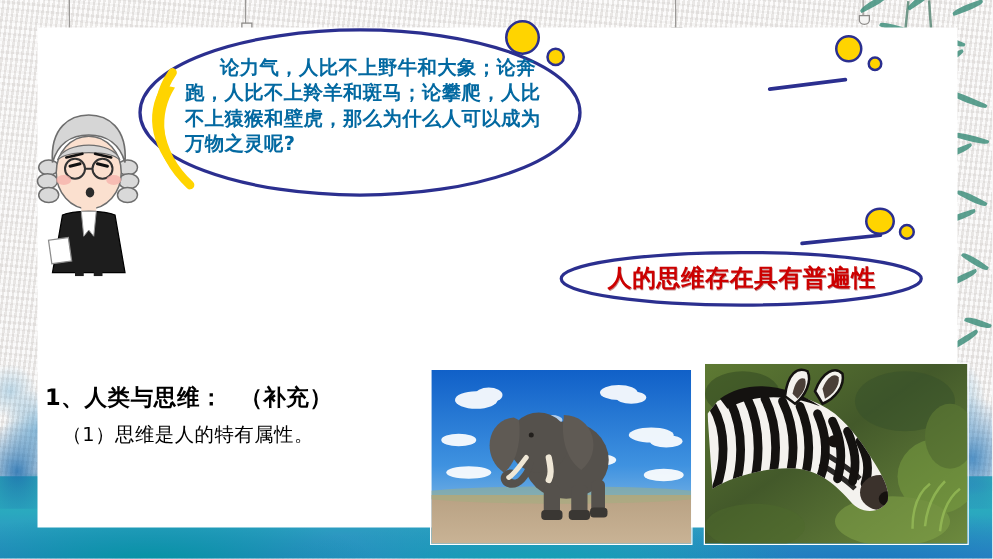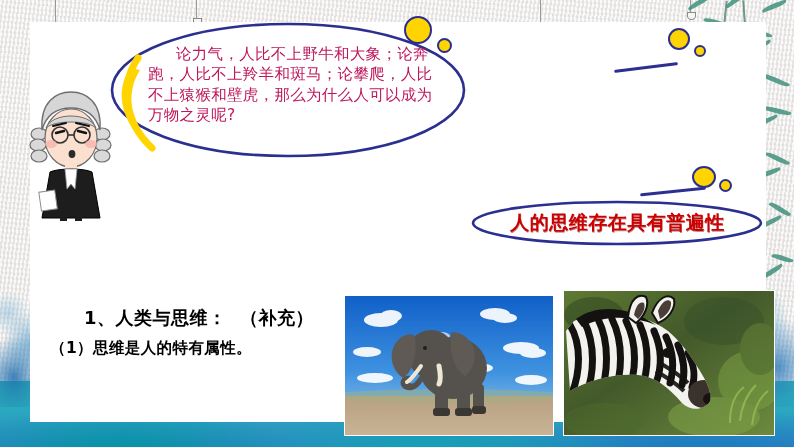--- a/index.html
+++ b/index.html
@@ -71,21 +71,21 @@
     background:#ffffff;
   }
 
   
   .judge{position:absolute;left:22px;top:86px;width:98px;height:135px;}
 
   
   .bubble{position:absolute;}
   .bubble svg{position:absolute;left:0;top:0;overflow:visible;}
   .bubble .txt{
-    position:absolute;color:#be185d;font-weight:normal;
+    position:absolute;color:#0369a1;font-weight:bold;
     line-height:1.32;letter-spacing:.3px;
     font-family:"DejaVu Sans","Liberation Sans",sans-serif;
   }
 
   #bubble1{left:108px;top:18px;width:360px;height:152px;}
   #bubble1 .txt{left:40px;top:26px;width:300px;font-size:15.5px;text-indent:28px;}
 
   #bubble2{left:108px;top:176px;width:360px;height:118px;}
   #bubble2 .txt{left:36px;top:18px;width:300px;font-size:15.5px;text-indent:28px;}
 
@@ -93,33 +93,33 @@
   .callout{position:absolute;}
   .callout svg{position:absolute;left:0;top:0;overflow:visible;}
   .callout .ctxt{
     position:absolute;left:0;top:0;width:100%;height:100%;
     display:flex;align-items:center;justify-content:center;
     color:#cc0000;font-weight:bold;font-size:19px;letter-spacing:.5px;
     text-shadow:0.5px 0.5px 0 rgba(120,0,0,.45);
     font-family:"DejaVu Sans","Liberation Sans",sans-serif;
   }
   #callout1{left:489px;top:63px;width:250px;height:50px;}
-  #callout2{left:470px;top:199px;width:295px;height:48px;}
+  #callout2{left:446px;top:199px;width:295px;height:48px;}
 
   
   .dot{position:absolute;border-radius:50%;background:#ffd400;
        border:2.5px solid #2b2f8f;box-sizing:border-box;}
   .dot.sm{border-width:2px;}
   .bline{position:absolute;background:#2b2f8f;height:2.5px;border-radius:2px;}
 
   
   .bottom-text{position:absolute;left:36px;top:306px;width:300px;color:#000;}
   .bt-title{font-size:18px;font-weight:bold;letter-spacing:.5px;
-            white-space:pre;margin-bottom:8px;margin-left:48px;}
-  .bt-item{font-size:15.5px;font-weight:bold;letter-spacing:.4px;
+            white-space:pre;margin-bottom:8px;}
+  .bt-item{font-size:15.5px;font-weight:normal;letter-spacing:.4px;
            margin-left:14px;margin-bottom:7px;white-space:pre;}
 
   
   .photo{position:absolute;overflow:hidden;border:1px solid #ffffff;}
   #photo-elephant{left:344px;top:295px;width:208px;height:139px;}
   #photo-zebra{left:563px;top:290px;width:210px;height:144px;}
 </style>
 </head>
 <body>
 

